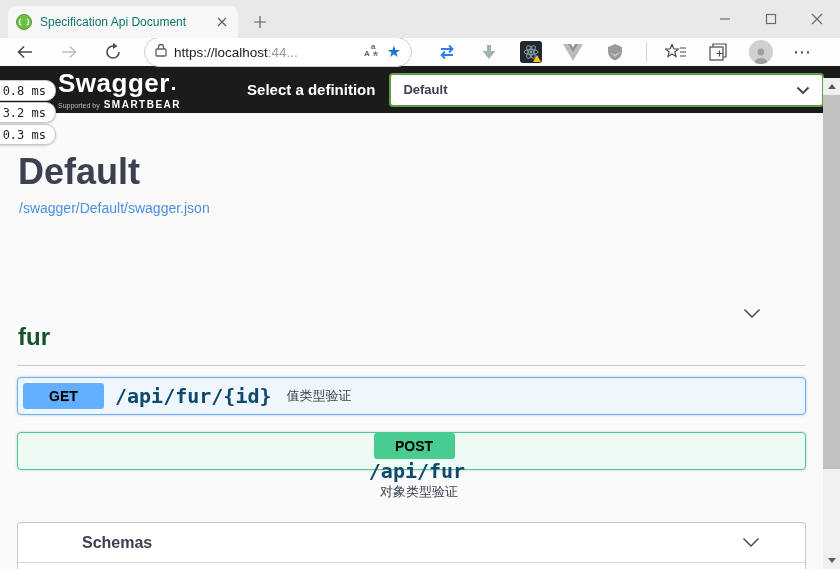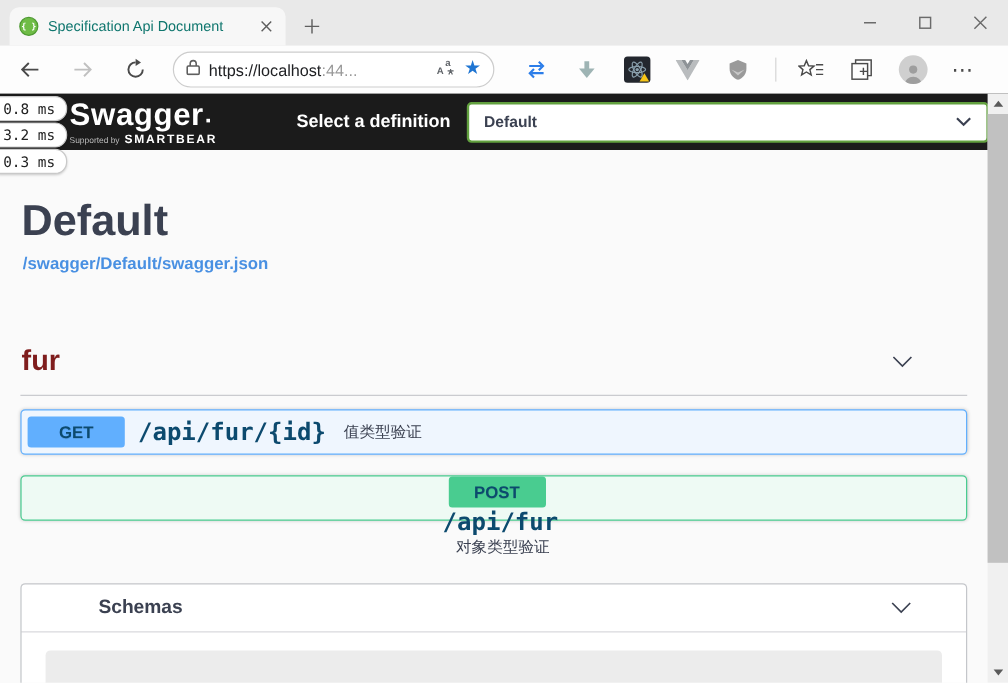--- a/index.html
+++ b/index.html
@@ -22,21 +22,21 @@
     font:bold 7px "DejaVu Sans Mono", monospace;
     display:flex; align-items:center; justify-content:center;
   }
   .tab-title { flex:1; font-size:12px; color:#0f766e; white-space:nowrap; overflow:hidden; text-overflow:ellipsis; }
   .tab-close { width:16px; height:16px; display:flex; align-items:center; justify-content:center; }
   .newtab { position:absolute; left:248px; top:10px; width:24px; height:24px; display:flex; align-items:center; justify-content:center; }
   .win-controls { position:absolute; right:0; top:0; height:38px; display:flex; }
   .win-btn { width:46px; height:38px; display:flex; align-items:center; justify-content:center; }
 
   
-  .toolbar { height:40px; background:#fdfdfd; display:flex; align-items:center; padding:0 10px; }
+  .toolbar { height:28px; background:#fdfdfd; display:flex; align-items:center; padding:0 10px; }
   .nav-btn { width:30px; height:30px; display:flex; align-items:center; justify-content:center; margin-right:14px; }
   .addressbar {
     width:268px; height:30px; background:#fff; border:1px solid #cdcdcd; border-radius:15px;
     display:flex; align-items:center; padding:0 10px; gap:7px; margin-left:2px;
   }
   .url { flex:1; font-size:13.5px; white-space:nowrap; overflow:hidden; }
   .url .host { color:#202124; }
   .url .rest { color:#9a9a9a; }
   .star-glyph { font-size:16px; color:#1f75d2; line-height:1; }
   .ext-row { display:flex; align-items:center; gap:20px; margin-left:24px; }
@@ -72,37 +72,37 @@
   .perf-badge {
     height:21px; background:#fff; border:1px solid #c9c9c9; border-radius:10px;
     margin-bottom:1px; display:flex; align-items:center; justify-content:flex-end;
     padding-right:9px; font:12px "DejaVu Sans Mono", monospace; color:#222;
     box-shadow:0 1px 2px rgba(0,0,0,.18);
   }
 
   
   .main { margin-right:17px; padding:0 17px; }
   .page-title { font-size:36px; font-weight:700; color:#3b4151; margin:38px 0 6px 1px; }
-  .spec-link { font-size:14px; color:#4990e2; margin-left:2px; text-decoration:none; display:inline-block;font-weight:bold; }
+  .spec-link { font-size:14px; color:#4990e2; margin-left:2px; text-decoration:none; display:inline-block; }
   .tag-header {
     margin-top:58px; display:flex; align-items:center; justify-content:space-between;
     padding-bottom:14px; border-bottom:1px solid rgba(59,65,81,.25);
   }
-  .tag-title { font-size:24px; font-weight:600; color:#7f1d1d; margin-left:1px; }
+  .tag-title { font-size:24px; font-weight:600; color:#14532d; margin-left:1px;margin-top:48px; }
   .chev { display:flex; align-items:center; margin-right:45px; }
 
   .opblock {
     height:38px; margin-top:11px; border-radius:4px;
     display:flex; align-items:center; box-shadow:0 0 3px rgba(0,0,0,.19);
   }
   .opblock.get  { background:#eff6fe; border:1px solid #61affe; }
   .opblock.post { background:#eefaf4; border:1px solid #49cc90; margin-top:17px;flex-direction:column; }
   .method {
     width:81px; height:26px; margin-left:5px; border-radius:3px;
-    color:#0c4a6e; font-size:14px; font-weight:700; text-align:center; line-height:26px;
+    color:#000000; font-size:14px; font-weight:700; text-align:center; line-height:26px;
     text-shadow:0 1px 0 rgba(0,0,0,.1);
   }
   .method.get  { background:#61affe; }
   .method.post { background:#49cc90; }
   .op-path { font-family:"DejaVu Sans Mono", monospace; font-weight:700; font-size:20px; color:#0c4a6e; margin-left:11px; }
   .op-desc { font-size:13px; color:#3b4151; margin-left:15px; }
 
   .schemas { margin-top:52px; border:1px solid rgba(59,65,81,.3); border-radius:4px; background:#fff; height:120px; }
   .schemas-header {
     height:40px; display:flex; align-items:center; justify-content:space-between;

